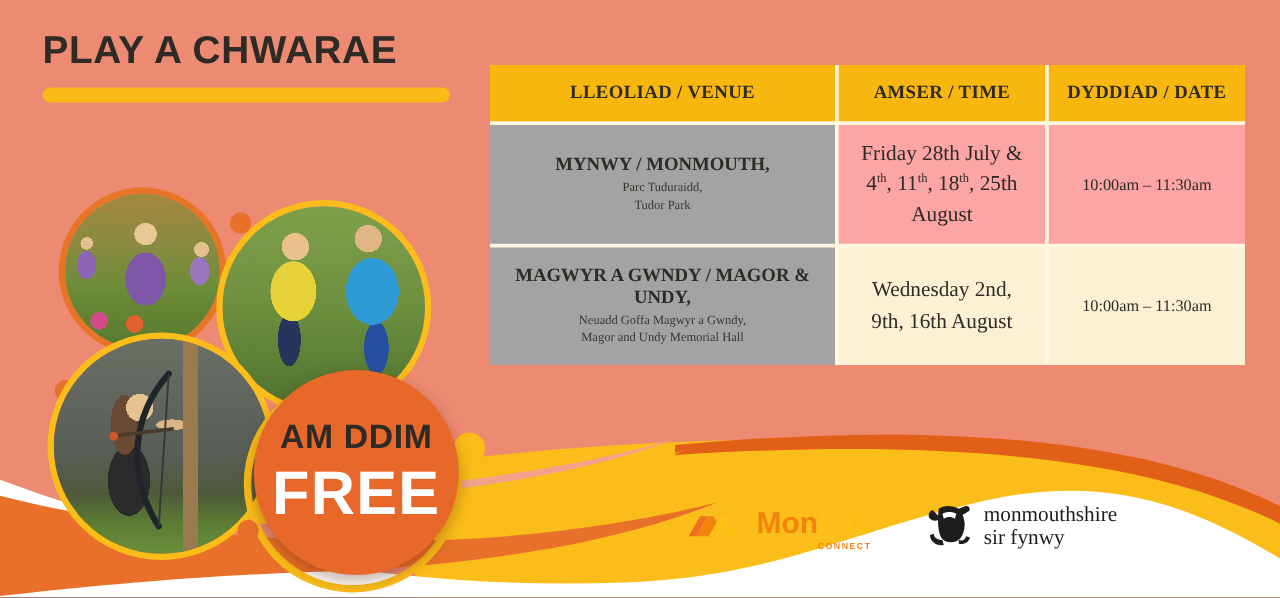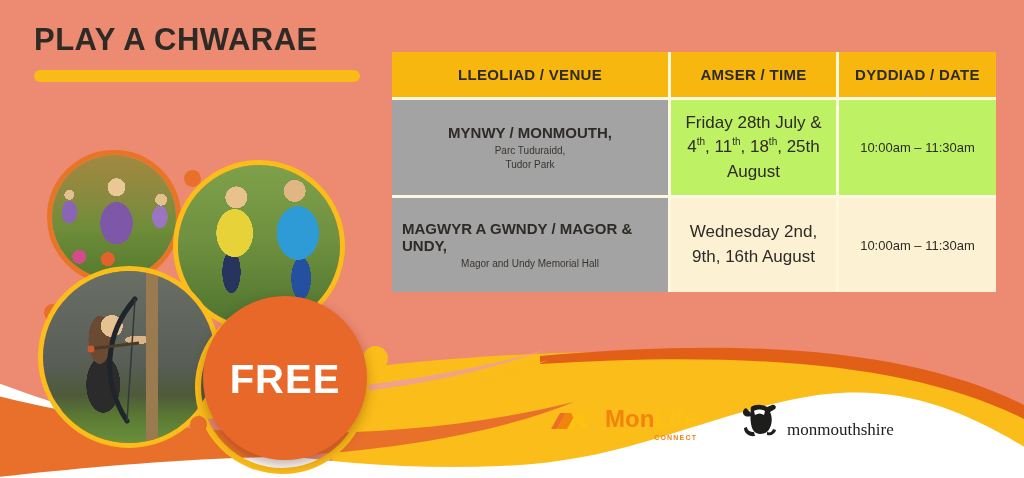--- a/index.html
+++ b/index.html
@@ -64,39 +64,39 @@
     position:absolute; left:195px; top:300px; width:174px; height:174px;
     border-radius:50%; border:6px solid #FABD19; z-index:3; background:transparent;
   }
   .free-badge {
     position:absolute; left:203px; top:296px; width:164px; height:164px;
     border-radius:50%; background:#E8682A; z-index:4;
     display:flex; flex-direction:column; align-items:center; justify-content:center;
     box-shadow:0 5px 12px rgba(90,30,10,.35);
   }
   .free-welsh  { font-size:27px; font-weight:800; color:#2E2A26; letter-spacing:.5px; }
-  .free-eng    { font-size:40px; font-weight:800; color:#FFFFFF; letter-spacing:1px; margin-top:2px; }
+  .free-eng    { font-size:49px; font-weight:800; color:#FFFFFF; letter-spacing:1px; margin-top:2px; }
   
   .titles { position:absolute; left:34px; top:22px; z-index:4; }
   .title-welsh { font-size:31px; font-weight:800; color:#2E2A26; letter-spacing:.5px; }
   .title-eng   { font-size:48px; font-weight:800; color:#FFFFFF; letter-spacing:1px; line-height:1.0; margin-top:2px; }
   .title-rule  { width:326px; height:12px; border-radius:6px; background:#F8BB17; margin-top:12px; }
   
   .sched {
     position:absolute; left:392px; top:52px; z-index:4;
     display:grid;
     grid-template-columns:276px 165px 157px;
     grid-template-rows:45px 95px 94px;
     gap:3px;
     background:#FFF8E0;
   }
-  .cell { display:flex; flex-direction:column; align-items:center; justify-content:center; text-align:left; }
+  .cell { display:flex; flex-direction:column; align-items:center; justify-content:center; text-align:center;font-family:Liberation Serif, serif; }
   .hdr  { background:#F7B70E; font-weight:800; font-size:15px; letter-spacing:.3px; }
   .venue { background:#a3a3a3; padding:4px 10px; }
-  .cream1 { background:#bef264; }
+  .cream1 { background:#fca5a5; }
   .cream2 { background:#FCF1D3; }
   .venue-title { font-weight:800; font-size:15px; margin-bottom:3px; }
   .venue-sub   { font-size:10px; line-height:1.35; color:#3A352F; }
   .datecell    { font-size:17px; line-height:1.45; padding:2px 8px; }
   .timecell    { font-size:13px; }
   sup { font-size:10px; }
   
   .monlife { position:absolute; left:551px; top:405px; z-index:5; display:flex; align-items:flex-start; }
   .monlife-mark { margin-top:5px; }
   .monlife-txt  { margin-left:6px; display:flex; flex-direction:column; align-items:center;text-align:center; }
@@ -138,20 +138,21 @@
     <svg class="bow" width="172" height="172" viewBox="0 0 172 172">
       <path d="M 92,28 C 62,62 58,110 84,150" fill="none" stroke="#20252B" stroke-width="5" stroke-linecap="round"></path>
       <path d="M 92,28 L 84,150" fill="none" stroke="#33383E" stroke-width="1.5"></path>
       <path d="M 46,78 L 96,72" fill="none" stroke="#4A3A28" stroke-width="3"></path>
       <circle cx="48" cy="78" r="3.5" fill="#D2572B"></circle>
     </svg>
   </div>
 
   <div class="free-ring"></div>
   <div class="free-badge">
+    <div class="free-welsh">AM DDIM</div>
     <div class="free-eng">FREE</div>
   </div>
 
   <div class="titles">
     <div class="title-welsh">PLAY A CHWARAE</div>
     <div class="title-rule"></div>
   </div>
 
   <div class="sched">
     <div class="cell hdr">LLEOLIAD / VENUE</div>
@@ -165,20 +166,21 @@
     </div>
     <div class="cell cream1 datecell">
       <div>Friday 28th July &amp;</div>
       <div class="has-sup">4<sup>th</sup>, 11<sup>th</sup>, 18<sup>th</sup>, 25th</div>
       <div>August</div>
     </div>
     <div class="cell cream1 timecell">10:00am – 11:30am</div>
 
     <div class="cell venue">
       <div class="venue-title">MAGWYR A GWNDY / MAGOR &amp; UNDY,</div>
+      <div class="venue-sub">Neuadd Goffa Magwyr a Gwndy,</div>
       <div class="venue-sub">Magor and Undy Memorial Hall</div>
     </div>
     <div class="cell cream2 datecell">
       <div>Wednesday 2nd,</div>
       <div>9th, 16th August</div>
     </div>
     <div class="cell cream2 timecell">10:00am – 11:30am</div>
   </div>
 
   <div class="monlife">
@@ -196,16 +198,17 @@
   <div class="council">
     <svg width="36" height="38" viewBox="0 0 36 38">
       <path d="M 4,6 C 1,7 0,11 2,13 C 4,15 8,15 10,13 L 8,10 Z" fill="#1D1D1B"></path>
       <path d="M 9,5 C 13,2 20,2 25,5 L 30,3 C 33,2 35,5 33,7 L 28,10 C 31,16 30,24 26,29 C 22,33 14,33 11,28 C 8,23 8,12 9,5 Z" fill="#1D1D1B"></path>
       <path d="M 12,9 C 15,7 20,7 23,9 L 22,13 C 19,11 16,11 13,13 Z" fill="#FFFFFF"></path>
       <path d="M 2,26 C 2,31 7,35 13,34 L 12,30 C 8,30 5,28 5,25 Z" fill="#1D1D1B"></path>
       <path d="M 25,33 C 29,34 33,32 34,28 L 31,27 C 30,30 28,31 25,30 Z" fill="#1D1D1B"></path>
     </svg>
     <div class="council-txt">
       <div>monmouthshire</div>
+      <div>sir fynwy</div>
     </div>
   </div>
 
 </div>
 
 </body></html>

